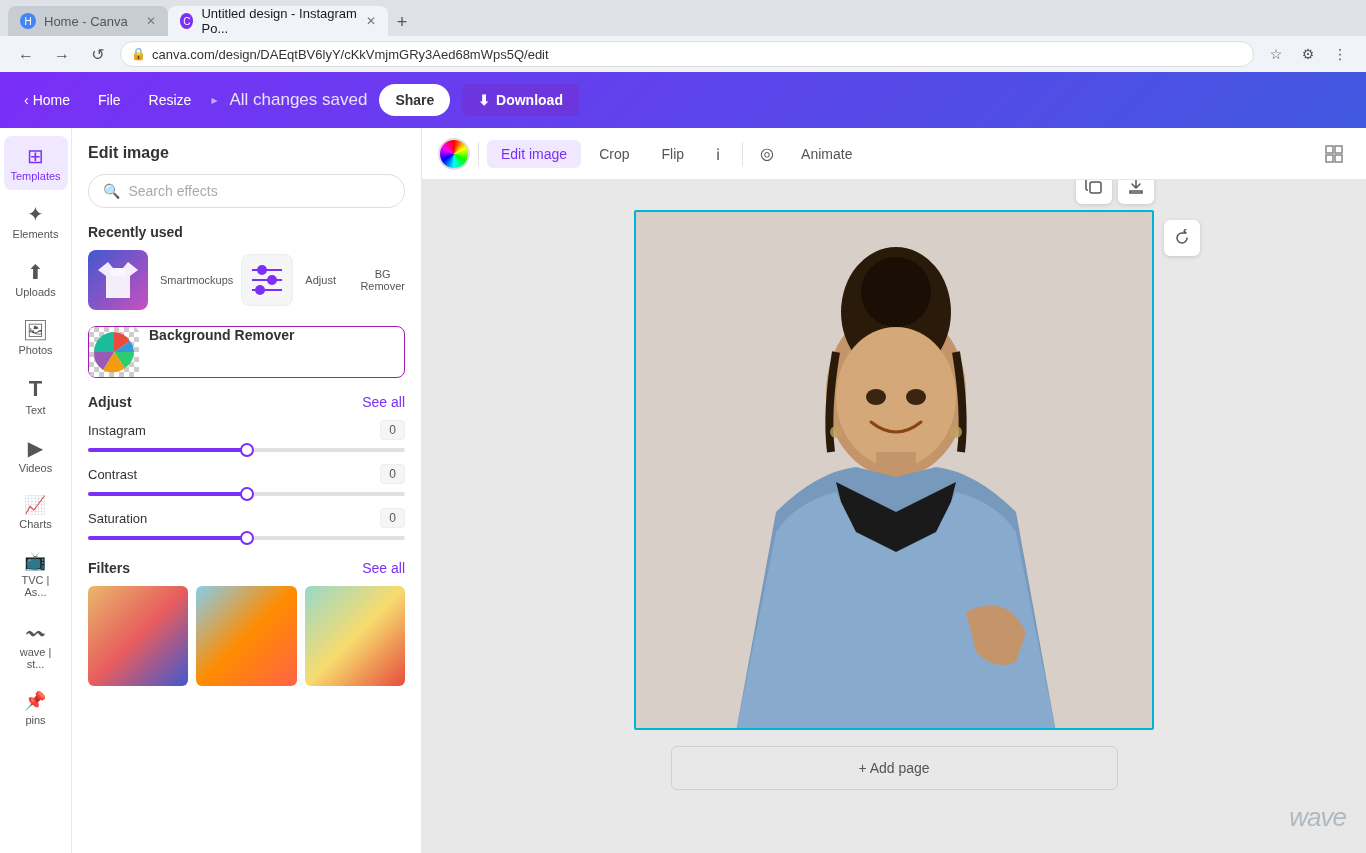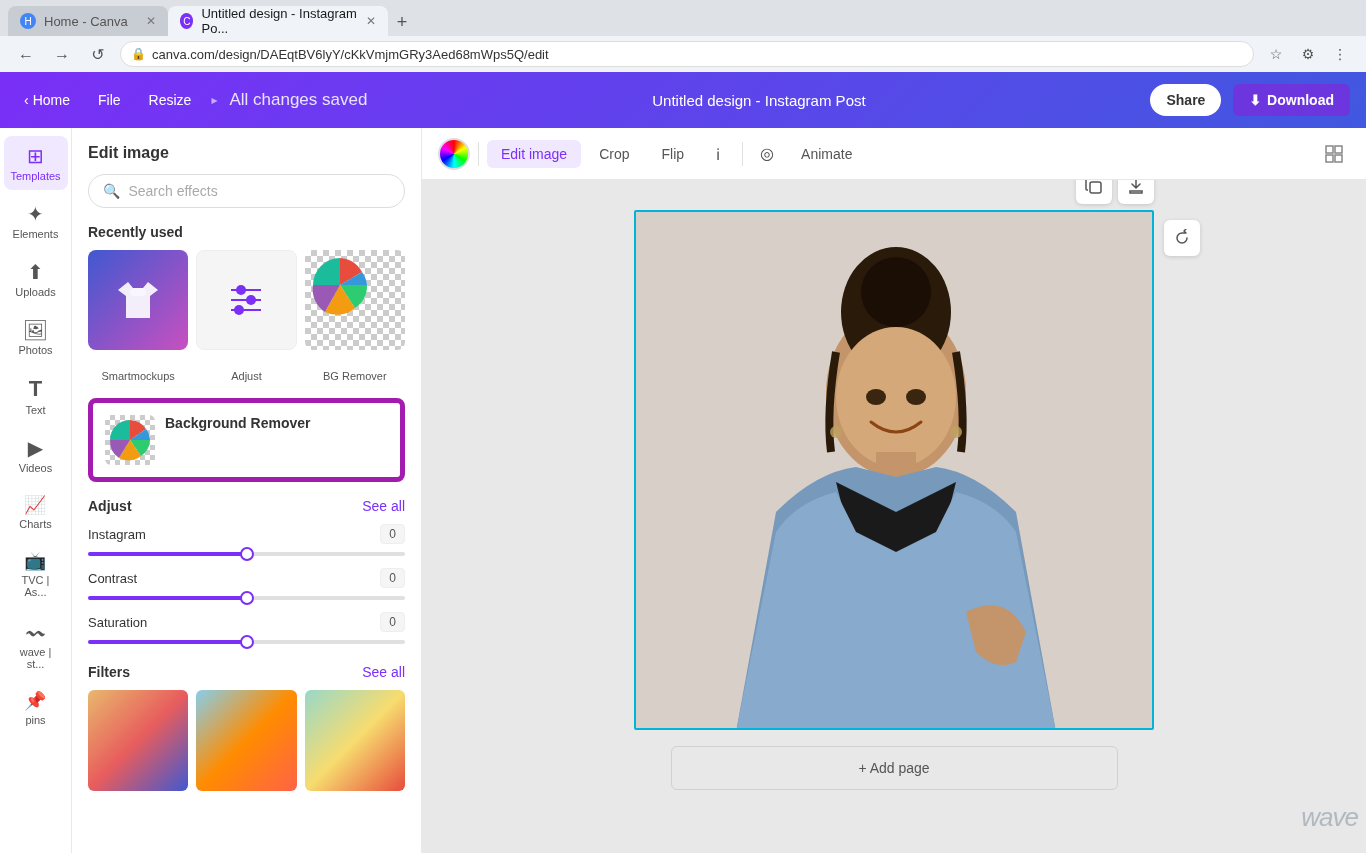--- a/index.html
+++ b/index.html
@@ -55,28 +55,28 @@
     .search-box { display: flex; align-items: center; gap: 8px; border: 1px solid #ddd; border-radius: 20px; padding: 8px 14px; margin-bottom: 16px; }
     .search-icon { color: #888; font-size: 14px; }
     .search-input { border: none; outline: none; font-size: 14px; color: #a16207; width: 100%; background: transparent; }
     .search-input::placeholder { color: #aaa; }
 
     .section-header { display: flex; justify-content: space-between; align-items: flex-end; margin-bottom: 10px; }
     .section-title { font-size: 14px; font-weight: 600; color: #333; }
     .see-all { font-size: 14px; color: #7b2ff7; cursor: pointer; }
 
     .recent-grid { display: grid; grid-template-columns: repeat(3, 1fr); gap: 8px; margin-bottom: 16px; }
-    .recent-item { display: flex; flex-direction: column; align-items: center; gap: 20px; cursor: pointer; }
+    .recent-item { display: flex; flex-direction: row; align-items: center; gap: 12px; cursor: pointer; }
     .recent-thumb { width: 100%; aspect-ratio: 1; border-radius: 8px; display: flex; align-items: center; justify-content: center; overflow: hidden; }
     .thumb-smartmockups { background: linear-gradient(135deg, #4158d0, #c850c0); }
     .thumb-adjust { background: #f5f5f5; border: 1px solid #eee; }
     .thumb-bgremover { background: repeating-conic-gradient(#ccc 0% 25%, white 0% 50%) 0 0 / 12px 12px; position: relative; }
     .recent-label { font-size: 11px; color: #555; text-align: center; }
 
-    .bg-remover-feature { display: flex; align-items: flex-start; gap: 10px; padding: 12px; border-radius: 8px; background: white; border: 5px solid #a21caf; margin-bottom: 16px; cursor: pointer; }
+    .bg-remover-feature { display: flex; align-items: flex-start; gap: 10px; border-radius: 8px; background: white; border: 1px solid #a21caf; margin-bottom: 16px; cursor: pointer; }
     .bg-remover-thumb { width: 50px; height: 50px; border-radius: 6px; background: repeating-conic-gradient(#ccc 0% 25%, white 0% 50%) 0 0 / 10px 10px; flex-shrink: 0; overflow: hidden; position: relative; }
     .bg-remover-info { flex: 1; }
     .bg-remover-title { font-size: 14px; font-weight: 600; color: #333; margin-bottom: 4px; }
     .bg-remover-desc { font-size: 12px; color: #666; line-height: 1.4; }
 
     .adjust-section { margin-bottom: 20px; }
     .adjust-row { margin-bottom: 12px; }
     .adjust-header { display: flex; justify-content: space-between; align-items: center; margin-bottom: 4px; }
     .adjust-label { font-size: 13px; color: #333; }
     .adjust-value { font-size: 12px; color: #555; background: #f5f5f5; padding: 2px 8px; border-radius: 4px; border: 1px solid #eee; }
@@ -97,21 +97,21 @@
     .toolbar-sep { width: 1px; height: 24px; background: #e0e0e0; margin: 0 4px; }
     .toolbar-icon-btn { width: 32px; height: 32px; display: flex; align-items: center; justify-content: center; border-radius: 6px; cursor: pointer; color: #555; font-size: 16px; }
     .toolbar-right { margin-left: auto; display: flex; align-items: center; gap: 4px; }
     .grid-btn { width: 32px; height: 32px; display: flex; align-items: center; justify-content: center; cursor: pointer; color: #555; }
 
     
     .canvas-area { flex: 1; background: #e8e8e8; display: flex; flex-direction: column; align-items: center; justify-content: flex-start; padding: 30px; overflow: auto; position: relative; }
     .canvas-action-btn { width: 36px; height: 36px; background: white; border-radius: 6px; display: flex; align-items: center; justify-content: center; cursor: pointer; color: #555; font-size: 16px; box-shadow: 0 1px 4px rgba(0,0,0,0.15); }
     .canvas-image-container { position: relative; border: 2px solid #00b4d8; border-radius: 2px; overflow: hidden; width: 520px; height: 520px; background: #d4cfc9; }
     .add-page-btn { margin-top: 16px; width: 447px; height: 44px; background: #e8e8e8; border: 1px solid #d0d0d0; border-radius: 6px; display: flex; align-items: center; justify-content: center; color: #555; font-size: 14px; cursor: pointer; }
-    .wave-logo { position: absolute; bottom: 20px; right: 8px; font-size: 24px; font-weight: 700; font-style: italic; color: #b0b0b0; margin-left: 8px; }
+    .wave-logo { position: absolute; bottom: 20px; right: 20px; font-size: 24px; font-weight: 700; font-style: italic; color: #b0b0b0; margin-left: 8px; }
   </style>
 </head>
 <body>
 
 <div class="browser-chrome">
   <div class="browser-tabs">
     <div class="browser-tab inactive">
       <span class="tab-favicon home">H</span>
       <span>Home - Canva</span>
       <span class="tab-close">✕</span>
@@ -143,21 +143,20 @@
 
   <div class="topbar">
     <div class="topbar-home">
       <span>‹</span>
       <span>Home</span>
     </div>
     <span class="topbar-btn">File</span>
     <span class="topbar-btn">Resize</span>
     <span class="topbar-cursor">▸</span>
     <span class="topbar-status">All changes saved</span>
-    <span class="topbar-title">Untitled design - Instagram Post</span>
     <button class="topbar-share">Share</button>
     <button class="topbar-download">
       <span>⬇</span>
       <span>Download</span>
     </button>
   </div>
 
   <div class="content">
 
     <div class="sidebar-icons">

